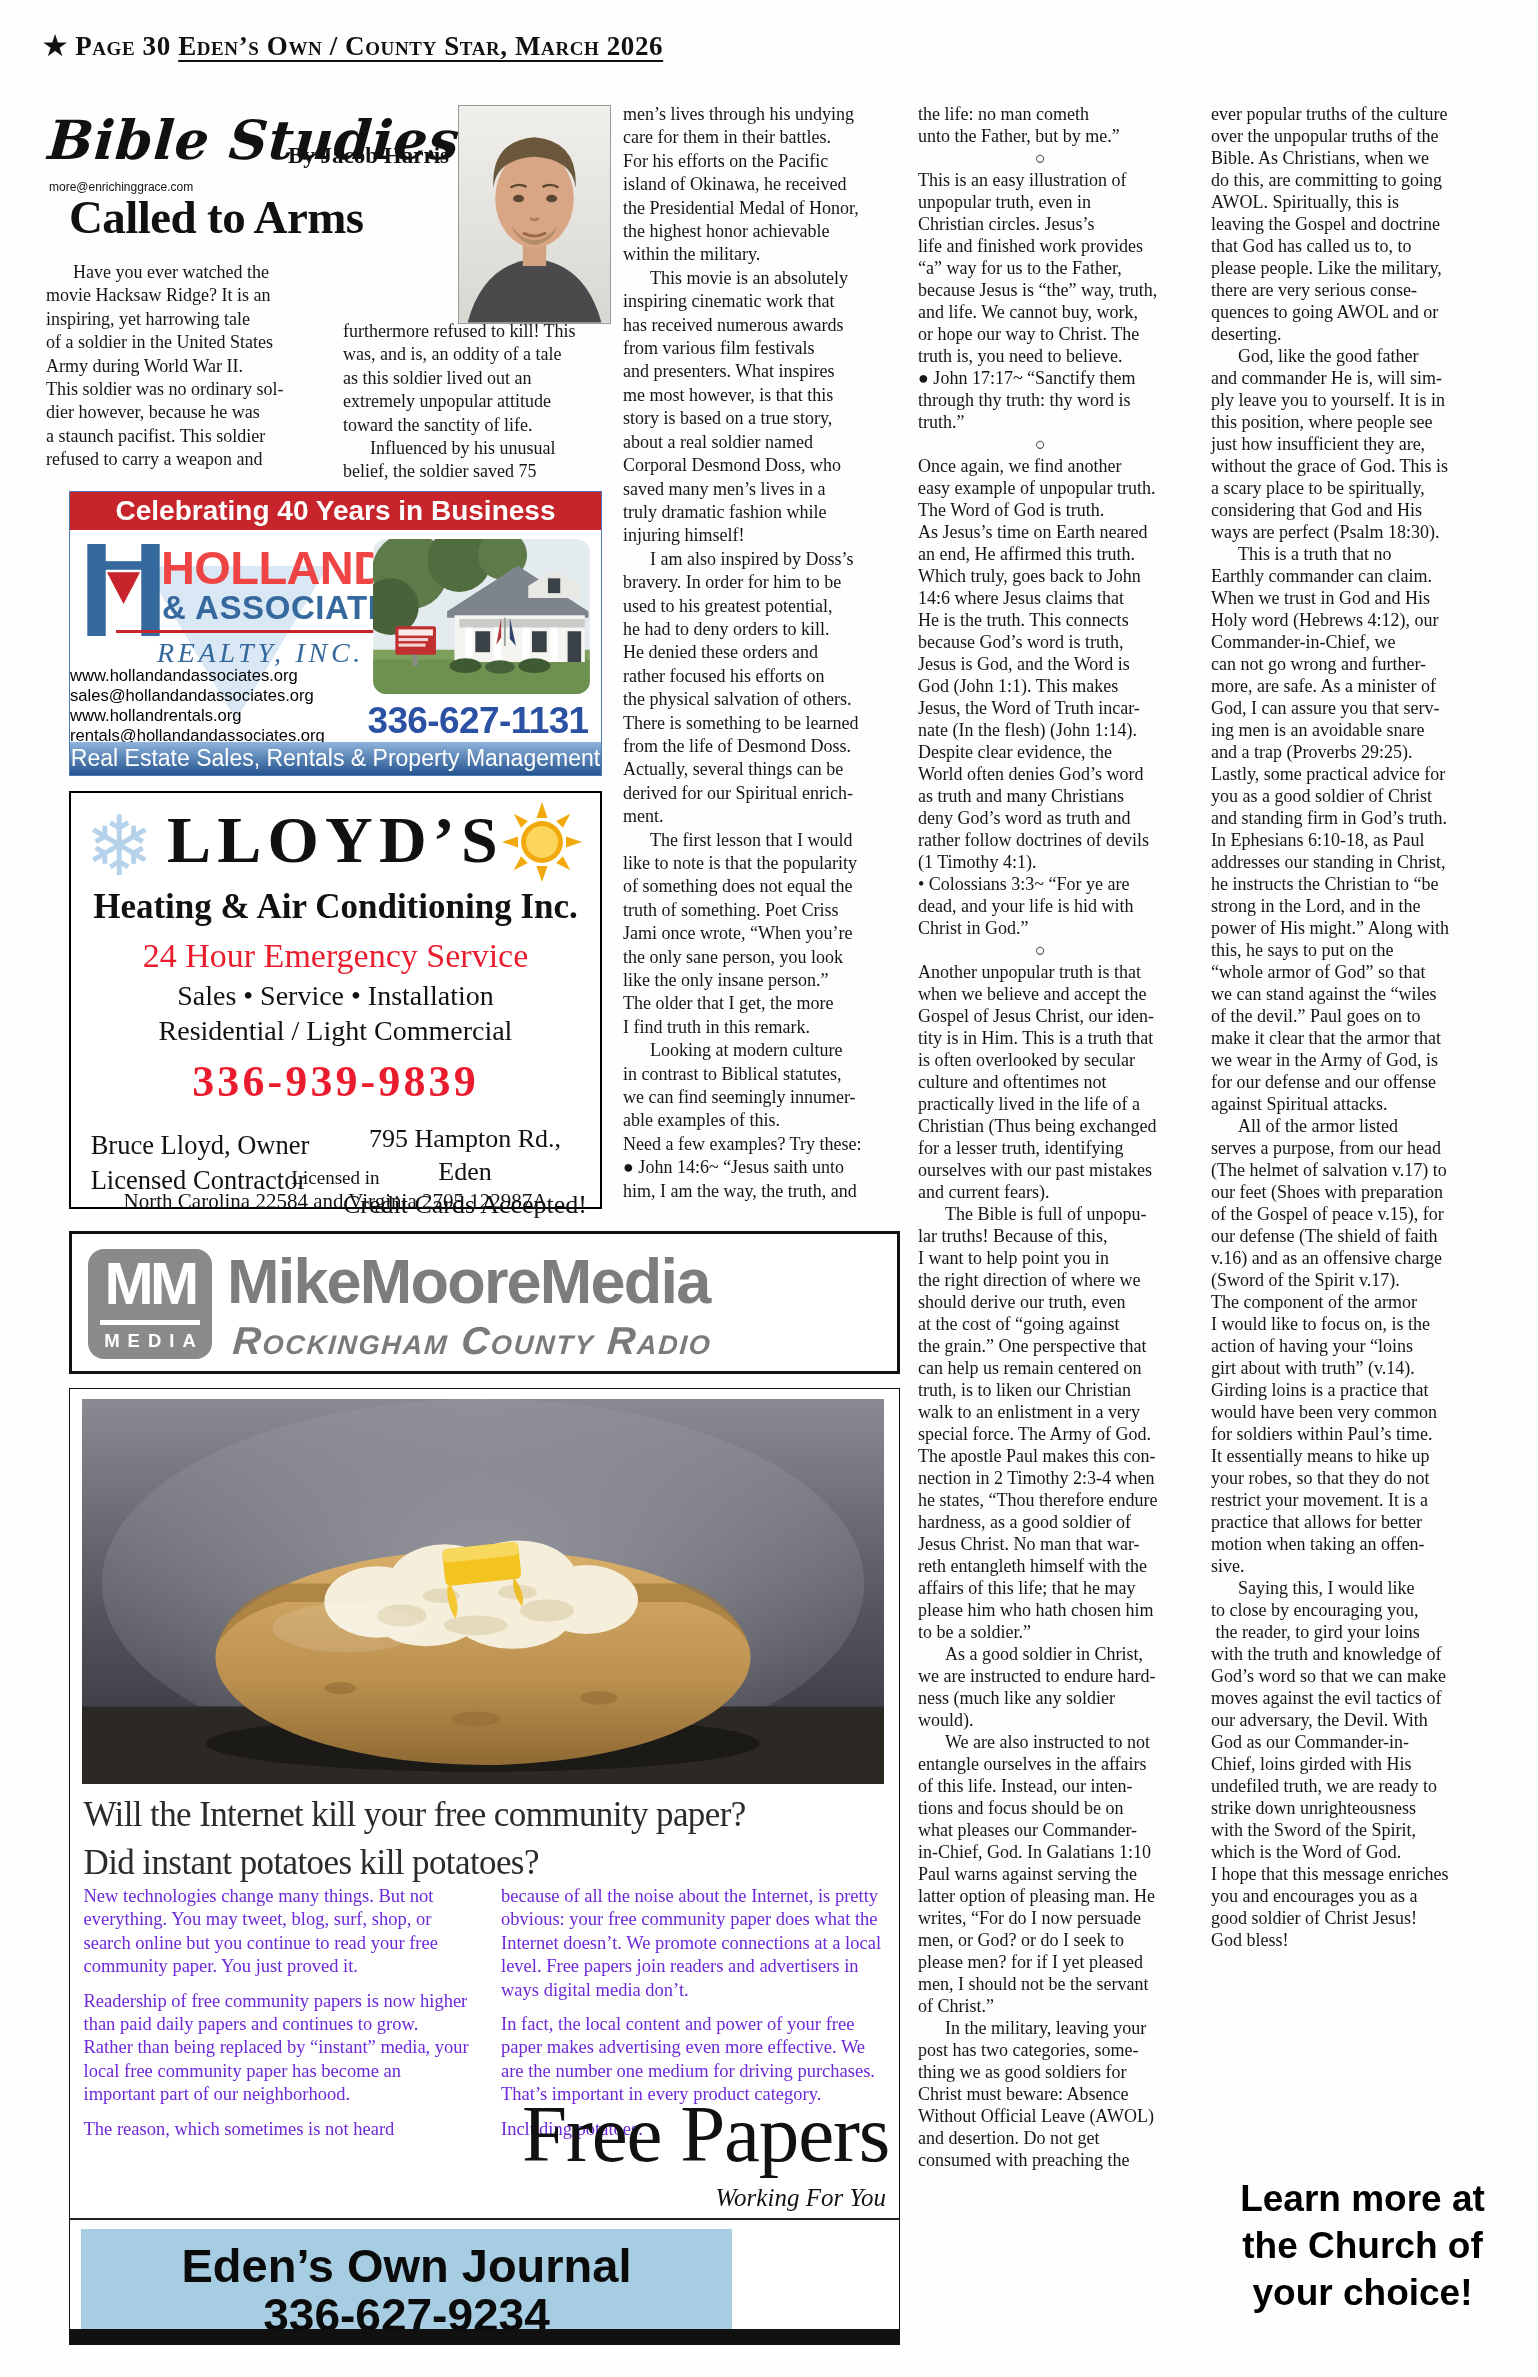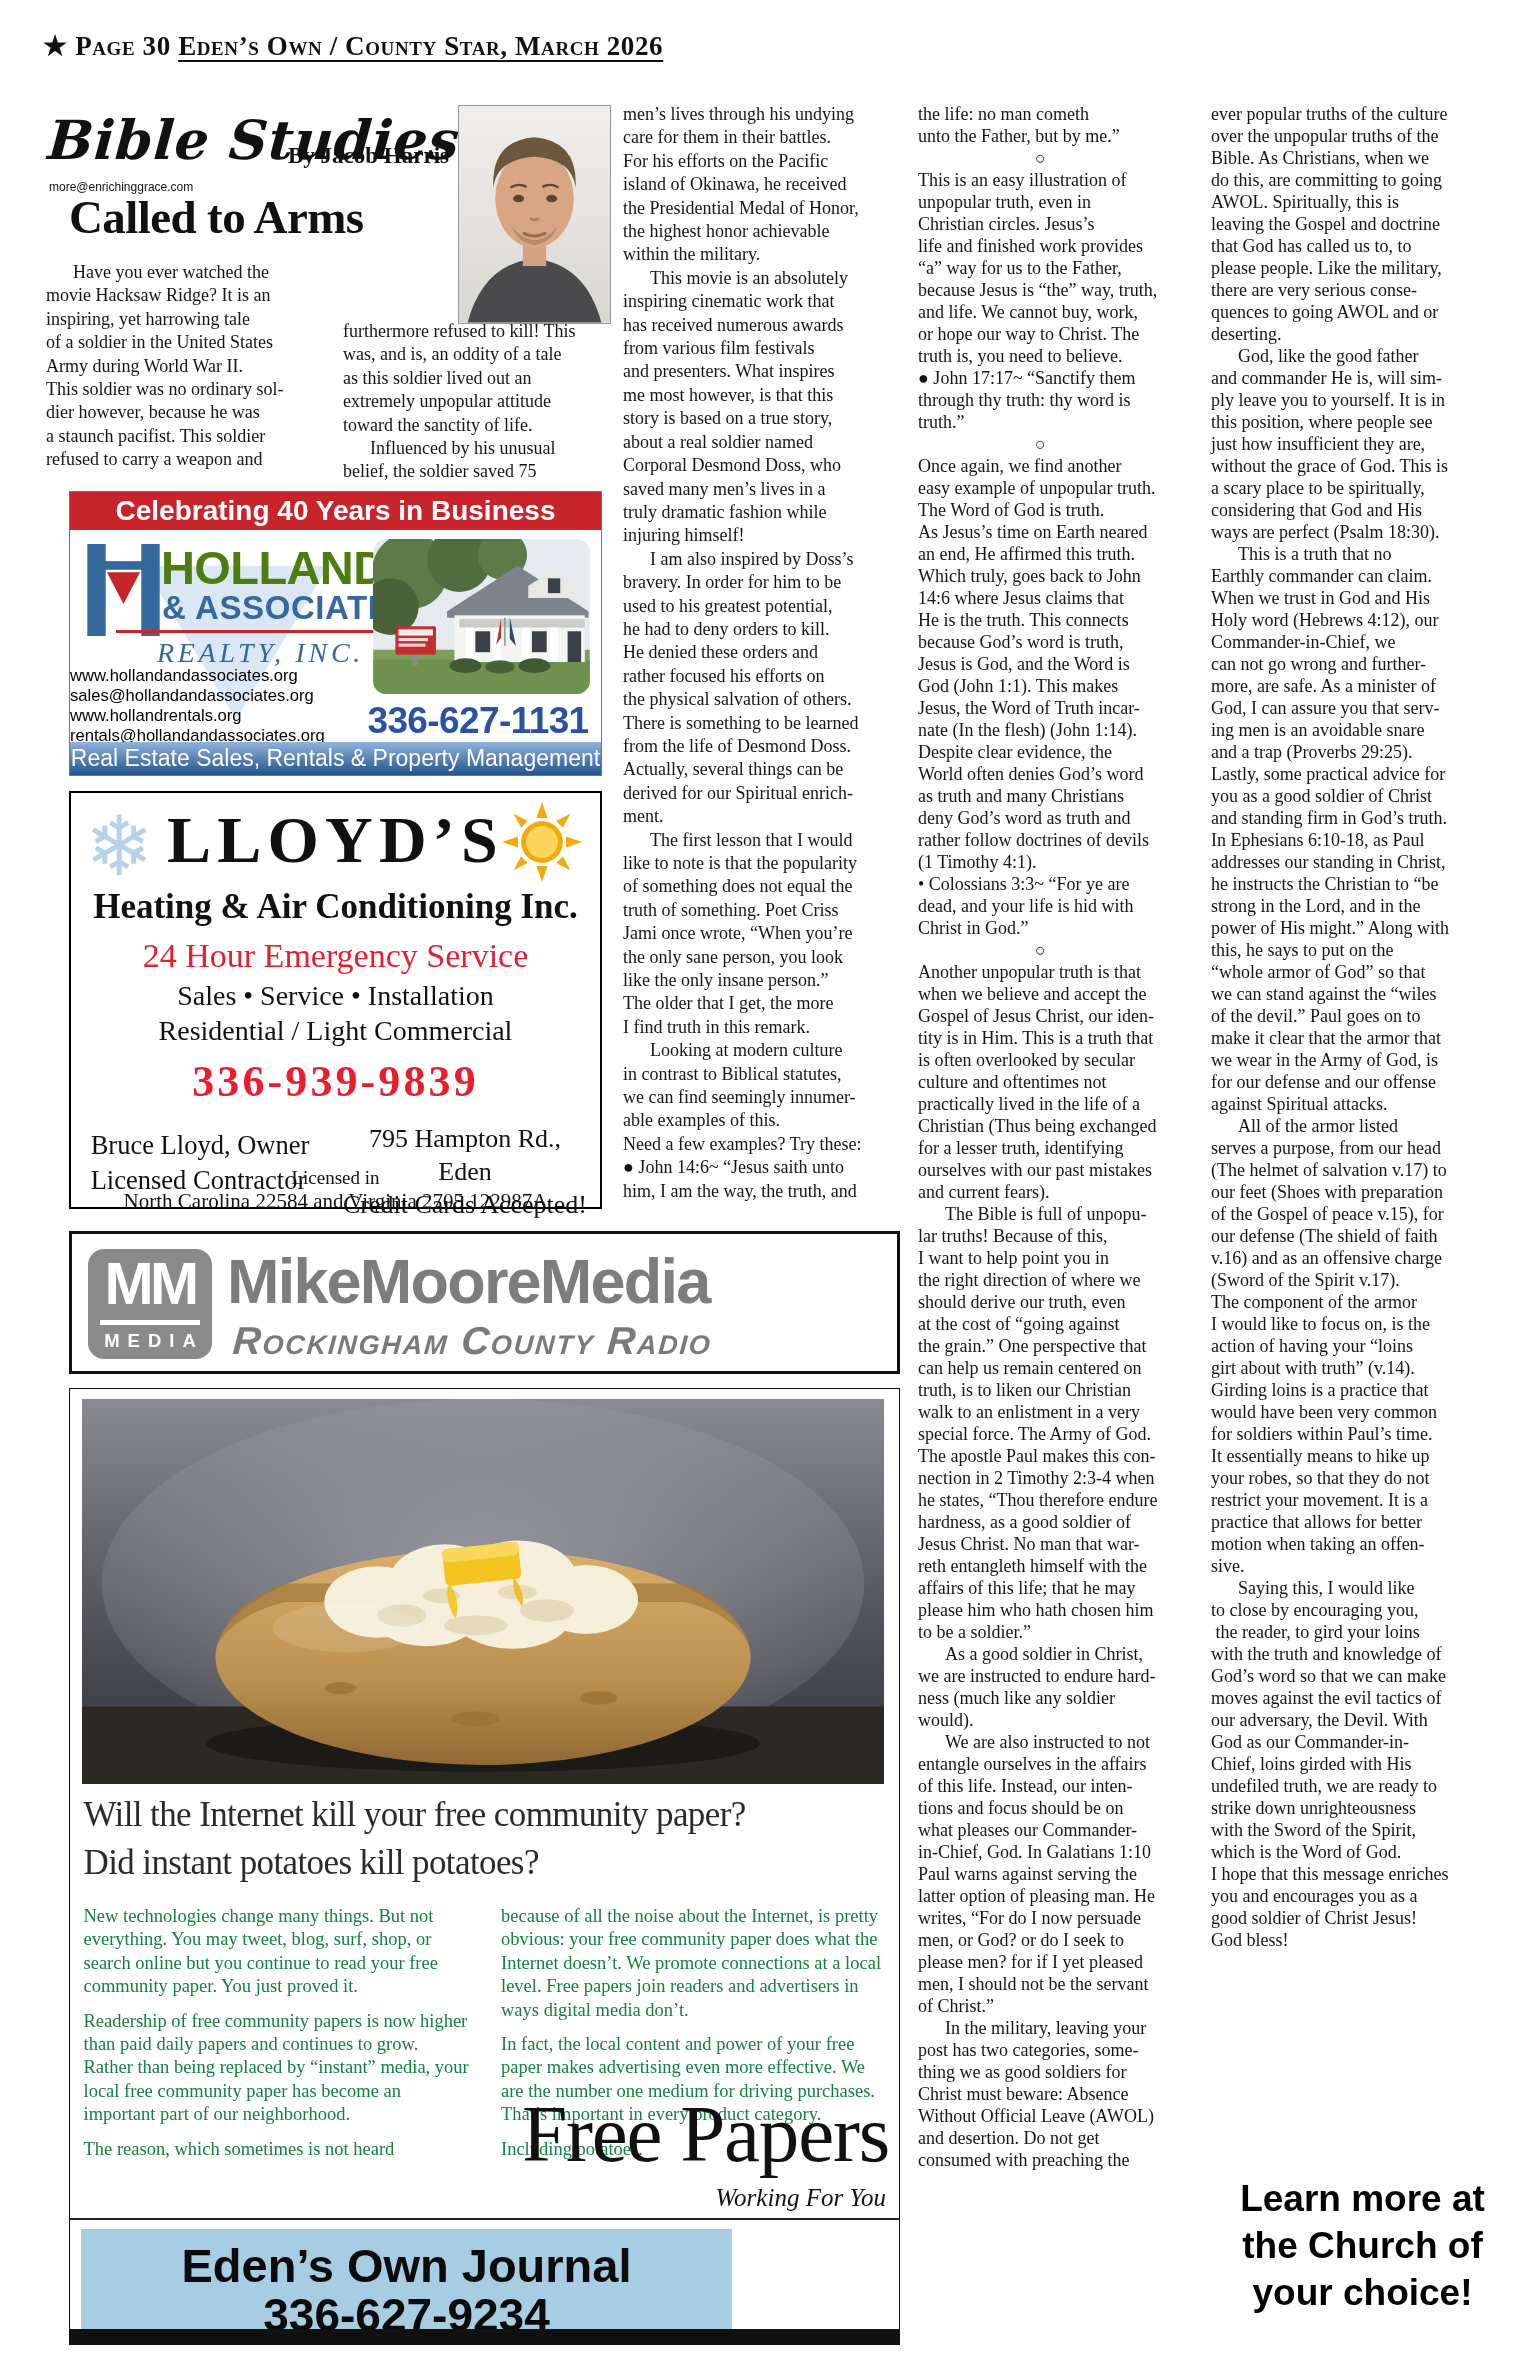--- a/index.html
+++ b/index.html
@@ -16,21 +16,21 @@
   .headline{left:69px;top:190px;font-weight:bold;font-size:47px;letter-spacing:-0.6px;}
   
   .col{font-size:18px;color:#151515;}
   .lh38{line-height:23.4px;} .lh36{line-height:22px;}
   .photo{left:458px;top:105px;width:151px;height:217px;border:0.6px solid #999;}
   .closing{left:1215px;top:2175px;width:295px;text-align:center;font-family:"Liberation Sans",sans-serif;font-weight:bold;font-size:37px;line-height:47px;color:#000;}
   
   .holland{left:69px;top:491px;width:533px;height:285px;border:1.8px solid #4b7bb5;box-sizing:border-box;background:#fff;}
   .h-banner{left:0;top:0;width:100%;height:38px;background:#c8242b;color:#fff;font-family:"Liberation Sans",sans-serif;font-weight:bold;font-size:28px;line-height:38px;text-align:center;}
   .h-wm{left:74px;top:74px;width:0;height:0;border-left:92px solid transparent;border-right:92px solid transparent;border-top:154px solid #d9e8f4;}
-  .h-name1{left:91px;top:48px;font-family:"Liberation Sans",sans-serif;font-weight:bold;font-size:47px;letter-spacing:-0.6px;color:#4d7c0f;}
+  .h-name1{left:91px;top:48px;font-family:"Liberation Sans",sans-serif;font-weight:bold;font-size:47px;letter-spacing:-0.6px;color:#ef4444;}
   .h-name2{left:92px;top:97px;font-family:"Liberation Sans",sans-serif;font-weight:bold;font-size:33px;letter-spacing:0.6px;color:#35689d;}
   .h-rule{left:46px;top:138px;width:258px;height:3.1px;background:#c8242b;}
   .h-name3{left:87px;top:145px;font-style:italic;font-size:28px;letter-spacing:3.7px;color:#35689d;}
   .h-links{left:0px;top:174px;width:295px;text-align:left;font-family:"Liberation Sans",sans-serif;font-size:16.6px;line-height:20px;color:#000;}
   .h-photo{left:303px;top:47px;width:217px;height:155px;border-radius:13.5px;overflow:hidden;}
   .h-phone{left:289px;top:208px;width:238px;text-align:center;font-family:"Liberation Sans",sans-serif;font-weight:bold;font-size:37px;letter-spacing:-0.6px;color:#2b51a3;}
   .h-bar{left:0;bottom:0;width:100%;height:33px;background:linear-gradient(#8fb4dc,#23538e);color:#fff;font-family:"Liberation Sans",sans-serif;font-size:23px;line-height:33px;text-align:center;}
   
   .lloyds{left:69px;top:791px;width:533px;height:418px;border:2.5px solid #000;box-sizing:border-box;background:#fff;text-align:center;}
   .l-snow{left:13.5px;top:4.9px;font-family:"DejaVu Sans",sans-serif;font-size:83px;color:#b5d2ea;}
@@ -50,21 +50,21 @@
   .mm-mm{left:0;top:1.2px;width:100%;font-weight:bold;font-size:59px;letter-spacing:-3.7px;}
   .mm-rule{left:12.3px;top:71px;width:100px;height:5.5px;background:#fff;}
   .mm-media{left:0;top:81px;width:100%;font-weight:bold;font-size:18.5px;letter-spacing:8px;text-indent:8px;}
   .mm-title{left:155px;top:11px;font-family:"Liberation Sans",sans-serif;font-weight:bold;font-size:63px;letter-spacing:-1.8px;color:#7d7d7d;}
   .mm-sub{left:161px;top:85px;font-family:"Liberation Sans",sans-serif;font-weight:bold;font-style:italic;font-variant:small-caps;font-size:39px;letter-spacing:1.8px;color:#7a7a7a;transform:skewX(-4deg);}
   
   .potato{left:69px;top:1388px;width:831px;height:957px;border:1.8px solid #111;box-sizing:border-box;background:#fff;}
   .p-photo{left:12.3px;top:9.8px;width:802px;height:385px;}
   .p-h1{left:13.5px;top:406px;width:800px;font-size:35px;letter-spacing:-0.6px;color:#2b2b2b;}
   .p-h2{left:13.5px;top:454px;width:800px;font-size:35px;letter-spacing:-0.6px;color:#2b2b2b;}
-  .p-col{top:516px;font-size:18.5px;line-height:23.4px;color:#15803d;}
+  .p-col{top:496px;font-size:18.5px;line-height:23.4px;color:#6d28d9;}
   .p-col p{margin:0 0 11px 0;}
   .p-colA{left:13.5px;width:386px;}
   .p-colB{left:431px;width:391px;}
   .p-fp{left:345px;top:699px;width:474px;text-align:right;font-size:81px;letter-spacing:-1.2px;color:#111;}
   .p-fptag{left:345px;top:795px;width:471px;text-align:right;font-style:italic;font-size:25px;color:#111;}
   .p-rule{left:0px;top:829px;width:100%;height:1.8px;background:#222;}
   .p-eden{left:11px;top:840px;width:651px;height:106px;background:#a6cde2;text-align:center;font-family:"Liberation Sans",sans-serif;font-weight:bold;color:#0b0b0b;}
   .p-eden .e1{left:0;top:8.6px;width:100%;font-size:47px;}
   .p-eden .e2{left:0;top:59px;width:100%;font-size:46px;}
   .p-bar{left:0;bottom:0;width:100%;height:14.8px;background:#111;}

